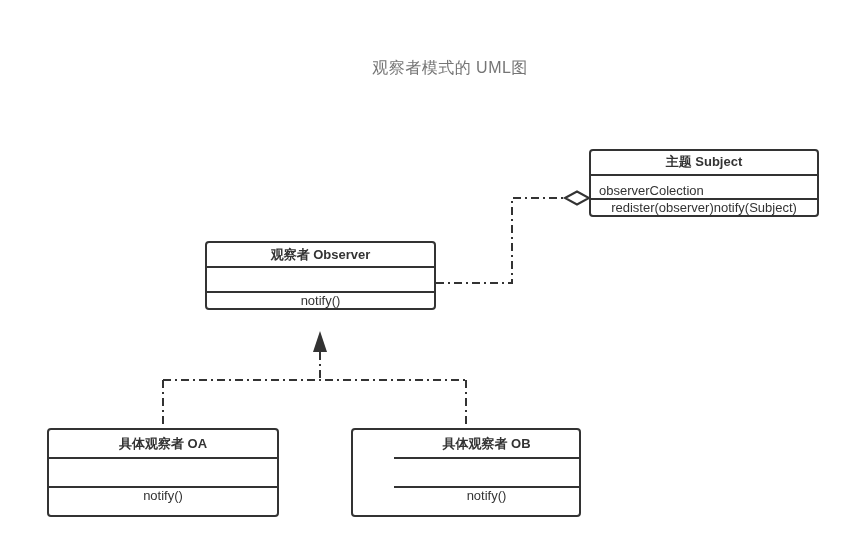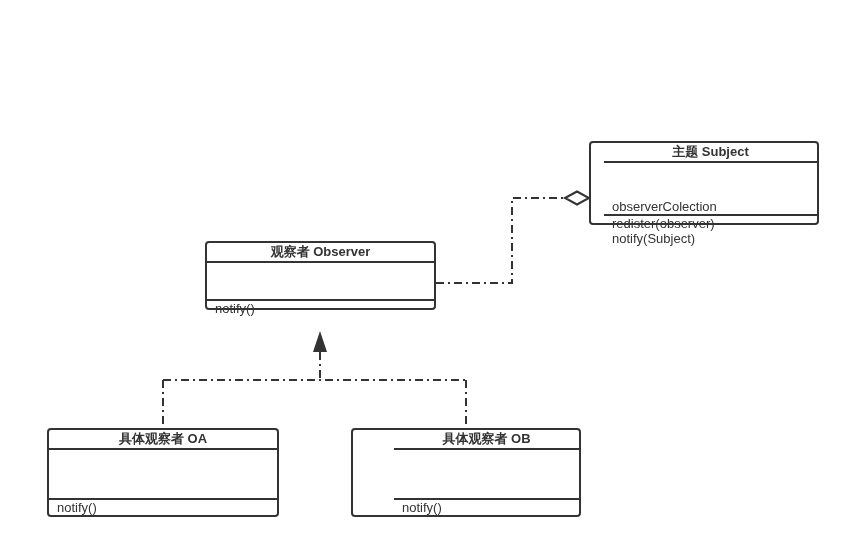--- a/index.html
+++ b/index.html
@@ -64,40 +64,40 @@
     justify-content:center;
     font-weight:bold;
   }
   .box-attrs{
     height:27px;
     border-bottom:2px solid var(--line);
     display:flex;
     flex-direction:column;
     justify-content:flex-end;
     padding:0 8px;
-    margin-top:36px;
   }
   .box-methods{
     flex:1;
     display:flex;
-    flex-direction:column;
+    flex-direction:row;
     justify-content:center;
     padding:0 8px;
   }
   .line{line-height:15px;white-space:nowrap;}
-  .box-subject{left:589px;top:141px;width:230px;height:84px;padding-left:13px;}
+  .box-subject{left:589px;top:149px;width:230px;height:68px;}
   .box-observer{left:205px;top:241px;width:231px;height:69px;}
   .box-oa{left:47px;top:428px;width:232px;height:89px;}
   .box-ob{left:351px;top:428px;width:230px;height:89px;padding-left:41px;}
 </style>
 </head>
 <body>
 
 <div class="canvas">
 
+  <div class="diagram-title">观察者模式的 UML图</div>
 
   <svg class="connectors" viewBox="0 0 851 549" xmlns="http://www.w3.org/2000/svg">
 
     <g>
       <path class="conn" stroke-dasharray="8 4 2 4" d="M436 283 H512 V198 H565"></path>
       <polygon class="diamond" points="565,198 577,191.5 589,198 577,204.5"></polygon>
     </g>
 
     <g>
       <polygon class="arrowhead" points="320,331 313,352 327,352"></polygon>

